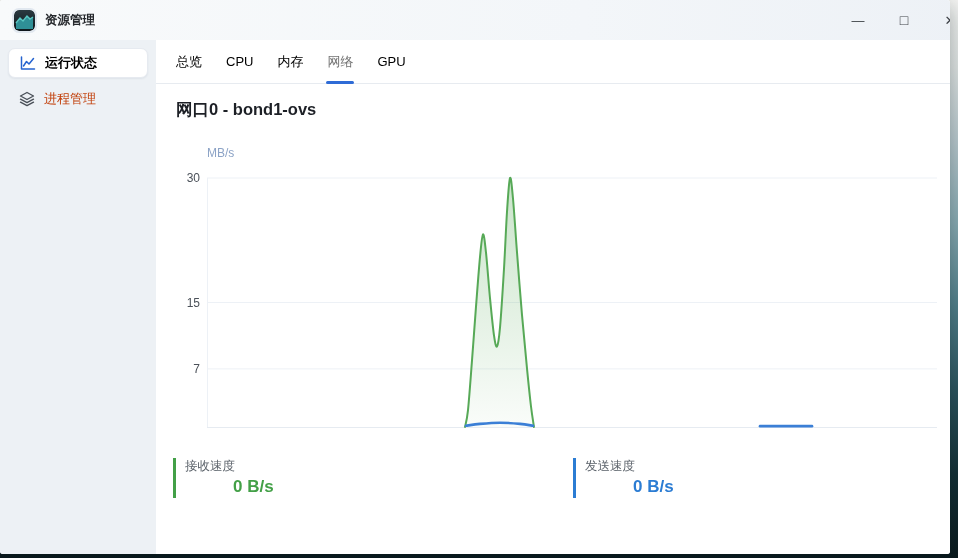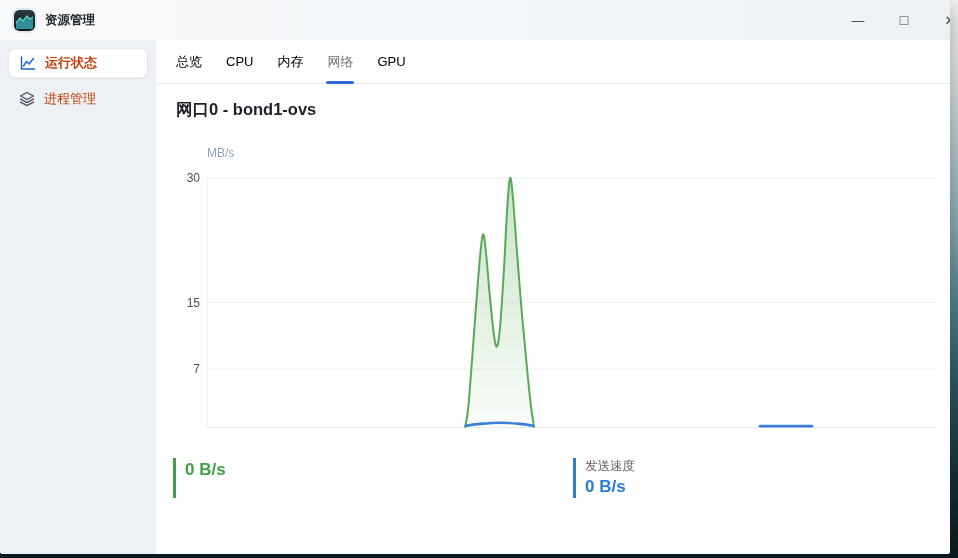--- a/index.html
+++ b/index.html
@@ -26,39 +26,39 @@
     box-shadow:0 0 0 2px rgba(120,150,190,.18); flex:0 0 auto; }
   .titlebar-title { margin-left:10px; font-size:12.5px; color:#25282c; font-weight:600; }
   .win-controls { margin-left:auto; display:flex; height:100%; }
   .win-btn { width:46px; height:100%; display:flex; align-items:center; justify-content:center;
     font-size:13px; color:#3d4146; cursor:default; }
   .win-btn.max { font-size:14px; }
   
   .sidebar { background:#edf1f5; padding:8px 8px 0 8px; }
   .side-item { height:30px; display:flex; align-items:center; gap:9px; padding:0 11px;
     border-radius:7px; font-size:13px; color:#c2410c; margin-bottom:6px; }
-  .side-item.selected { background:#ffffff; color:#c2410c; font-weight:700;
+  .side-item.selected { background:#ffffff; color:#000000; font-weight:700;
     border:1px solid #e6eaf0; box-shadow:0 1px 2px rgba(25,50,90,.07); }
   .side-item .ic { display:flex; flex:0 0 auto; }
   
   .content { background:#ffffff; position:relative; }
   .tabsbar { height:44px; display:flex; align-items:center; padding-left:20px;
     border-bottom:1px solid #e7ebf0; }
   .tab { font-size:13px; color:#000000; margin-right:24px; position:relative;
     height:100%; display:flex; align-items:center; }
   .tab.active { color:#737373; font-weight:400; }
   .tab.active::after { content:""; position:absolute; left:50%; transform:translateX(-50%);
     bottom:-1px; width:28px; height:3px; border-radius:2px; background:#2e6bd6; }
   .chart-title { margin:15px 0 0 20px; font-size:16.5px; font-weight:700; color:#1d2averaging; color:#1d2026; }
   .unit-label { margin:25px 0 0 51px; font-size:12px; color:#8ca3c6; }
   .chart-wrap { margin:4px 0 0 20px; }
   .stats { display:flex; margin:20px 0 0 17px; }
   .stat { width:400px; border-left:3px solid #ccc; padding-left:9px; }
   .stat-label { font-size:12.5px; color:#5c636b; line-height:17px; }
-  .stat-value { font-size:17px; font-weight:700; line-height:23px; }
+  .stat-value { font-size:17px; font-weight:700; line-height:23px;margin-left:48px; }
 </style>
 </head>
 <body>
 
 <div class="window">
 
   <div class="titlebar">
     <div class="app-icon">
       <svg width="21" height="21" viewBox="0 0 21 21">
         <defs>
@@ -133,20 +133,21 @@
           </defs>
           <path d="M288.98199999999997,263C289.4808333333333,260.23333333333335 290.80699999999996,257.4666666666667 291.97499999999997,246.4C293.143,235.33333333333334 294.65166666666664,213.89166666666665 295.99,196.6C297.3283333333334,179.30833333333334 298.6666666666667,159.94166666666666 300.005,142.65C301.3433333333333,125.35833333333333 302.852,104.88499999999999 304.02,92.85C305.188,80.815 306.01533333333333,71.13166666666666 307.013,70.44C308.0106666666666,69.74833333333333 308.83799999999997,78.04833333333332 310.006,88.69999999999999C311.174,99.35166666666666 312.6826666666667,120.51666666666667 314.021,134.35C315.3593333333333,148.18333333333334 316.868,163.67666666666665 318.036,171.7C319.204,179.72333333333333 320.03133333333335,183.87333333333333 321.029,182.49C322.02666666666664,181.10666666666668 322.8661666666667,176.26500000000001 324.022,163.4C325.1778333333333,150.535 326.796,124.66666666666669 327.964,105.30000000000001C329.132,85.93333333333334 330.0201666666666,62.41666666666666 331.03,47.19999999999999C332.0398333333333,31.98333333333332 333.0253333333334,16.075 334.023,14C335.02066666666667,11.925000000000002 335.848,22.300000000000004 337.016,34.75C338.184,47.199999999999996 339.5345,69.33333333333333 341.031,88.69999999999999C342.52750000000003,108.06666666666665 344.3281666666667,131.58333333333331 345.995,150.95C347.66183333333333,170.31666666666666 349.53549999999996,189.68333333333334 351.032,204.9C352.5285,220.11666666666667 353.8181666666666,232.56666666666666 354.974,242.25C356.12983333333335,251.93333333333334 357.4681666666667,259.5416666666667 357.96700000000004,263L357.96700000000004,263L288.98199999999997,263Z" fill="url(#fill0)" stroke="none"></path>
           <path d="M288.98199999999997,263C289.4808333333333,260.23333333333335 290.80699999999996,257.4666666666667 291.97499999999997,246.4C293.143,235.33333333333334 294.65166666666664,213.89166666666665 295.99,196.6C297.3283333333334,179.30833333333334 298.6666666666667,159.94166666666666 300.005,142.65C301.3433333333333,125.35833333333333 302.852,104.88499999999999 304.02,92.85C305.188,80.815 306.01533333333333,71.13166666666666 307.013,70.44C308.0106666666666,69.74833333333333 308.83799999999997,78.04833333333332 310.006,88.69999999999999C311.174,99.35166666666666 312.6826666666667,120.51666666666667 314.021,134.35C315.3593333333333,148.18333333333334 316.868,163.67666666666665 318.036,171.7C319.204,179.72333333333333 320.03133333333335,183.87333333333333 321.029,182.49C322.02666666666664,181.10666666666668 322.8661666666667,176.26500000000001 324.022,163.4C325.1778333333333,150.535 326.796,124.66666666666669 327.964,105.30000000000001C329.132,85.93333333333334 330.0201666666666,62.41666666666666 331.03,47.19999999999999C332.0398333333333,31.98333333333332 333.0253333333334,16.075 334.023,14C335.02066666666667,11.925000000000002 335.848,22.300000000000004 337.016,34.75C338.184,47.199999999999996 339.5345,69.33333333333333 341.031,88.69999999999999C342.52750000000003,108.06666666666665 344.3281666666667,131.58333333333331 345.995,150.95C347.66183333333333,170.31666666666666 349.53549999999996,189.68333333333334 351.032,204.9C352.5285,220.11666666666667 353.8181666666666,232.56666666666666 354.974,242.25C356.12983333333335,251.93333333333334 357.4681666666667,259.5416666666667 357.96700000000004,263" fill="none" stroke="#57a957" stroke-width="2" stroke-linecap="round" stroke-linejoin="round"></path>
           <path d="M290.004,261.755C292.34000000000003,261.4368333333333 298.3503333333333,260.35783333333336 304.02,259.846C309.68966666666665,259.33416666666665 317.3546666666667,258.684 324.022,258.684C330.6893333333333,258.684 338.5246666666667,259.33416666666665 344.024,259.846C349.5233333333333,260.35783333333336 354.8523333333333,261.4368333333333 357.018,261.755" fill="none" stroke="#3b7fd6" stroke-width="2.6" stroke-linecap="round" stroke-linejoin="round"></path>
           <path d="M583.9749999999999,262.17 L636.024,262.17" fill="none" stroke="#3b7fd6" stroke-width="2.6" stroke-linecap="round" stroke-linejoin="round"></path>
         </svg>
     </div>
 
     <div class="stats">
       <div class="stat" style="border-left-color: rgb(67, 160, 71);">
+        <div class="stat-label">接收速度</div>
         <div class="stat-value" style="color: rgb(67, 160, 71);">0 B/s</div>
       </div>
       <div class="stat" style="border-left-color: rgb(43, 124, 211);">
         <div class="stat-label">发送速度</div>
         <div class="stat-value" style="color: rgb(43, 124, 211);">0 B/s</div>
       </div>
     </div>
 
   </div>
 </div>

